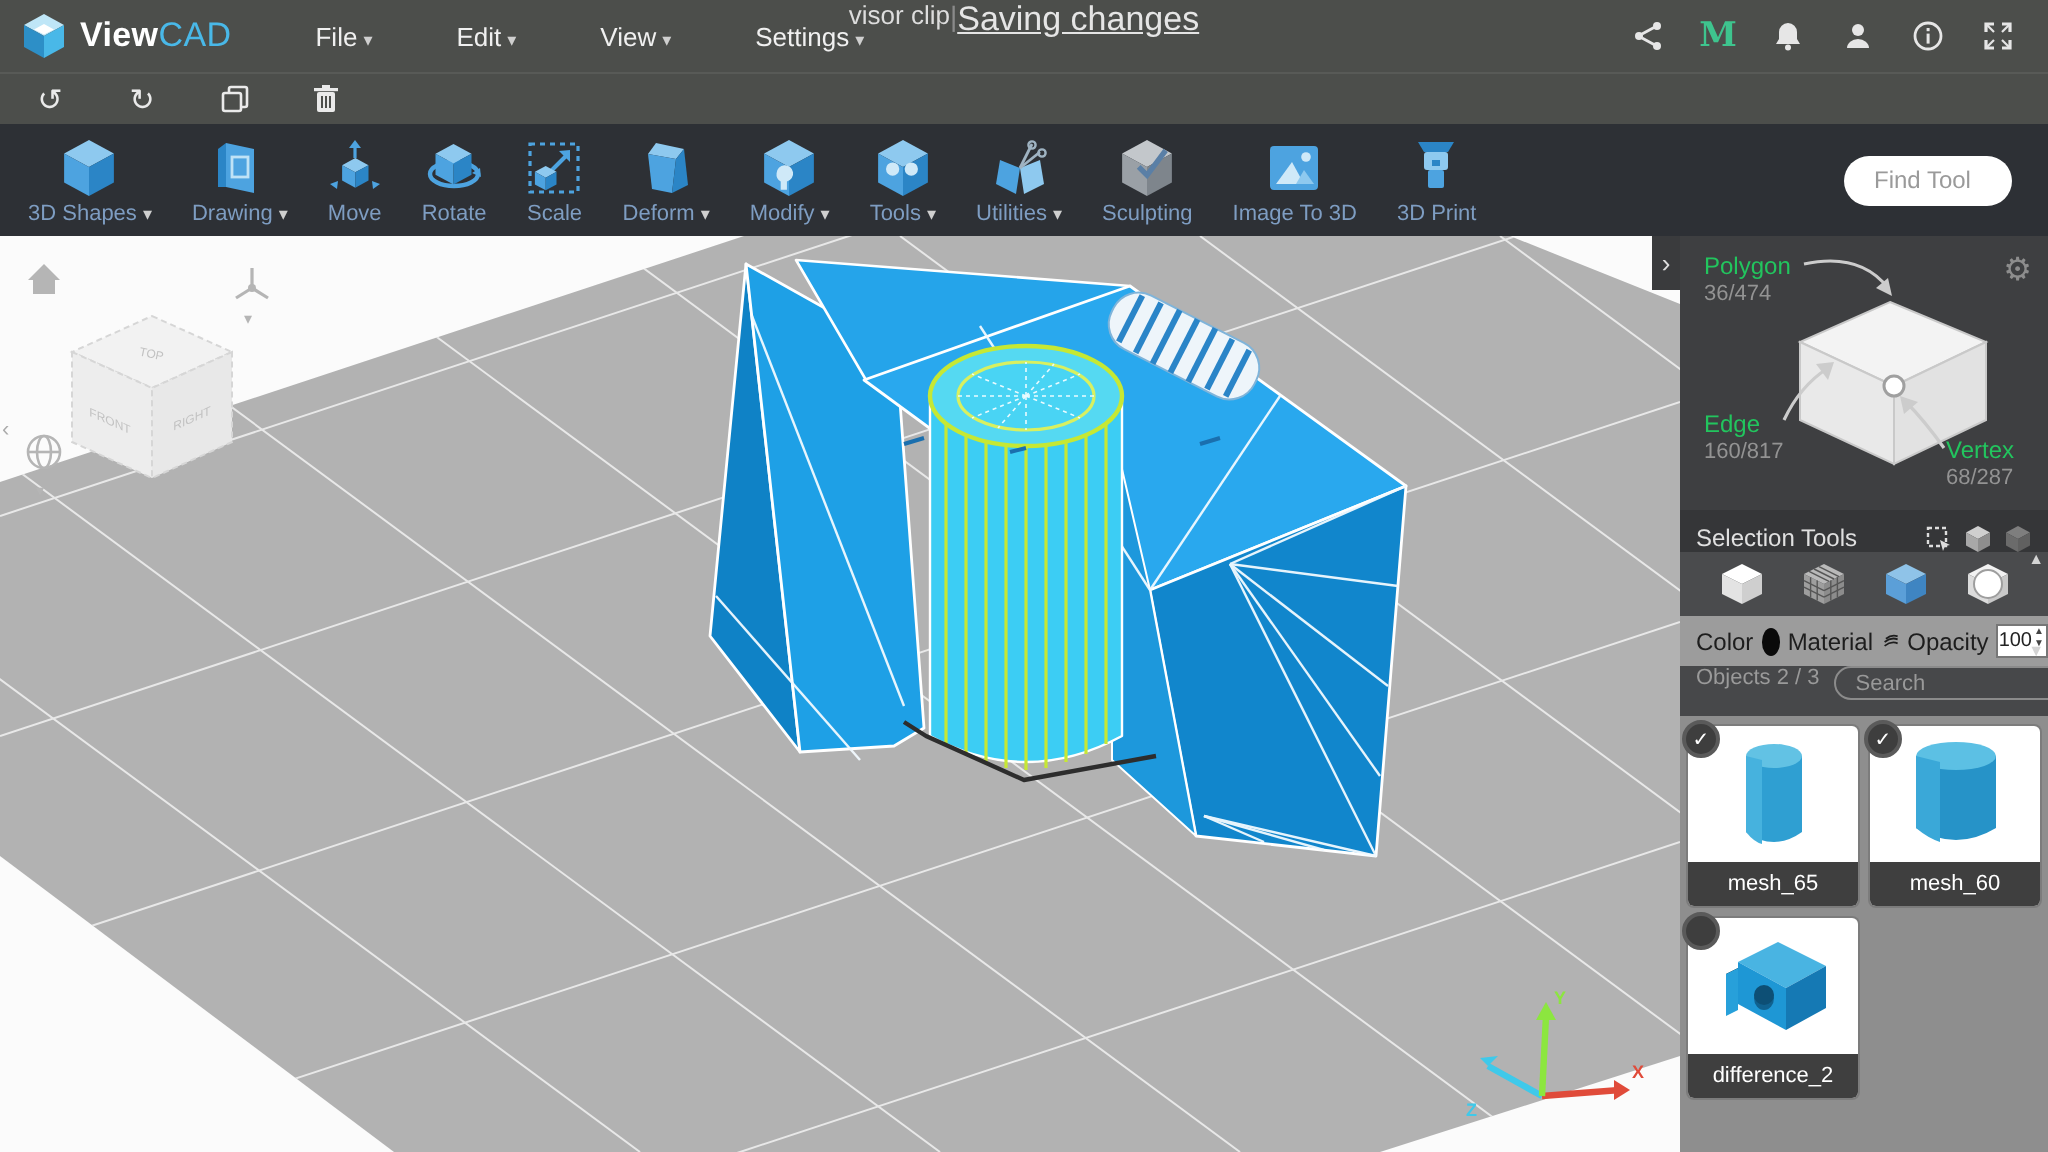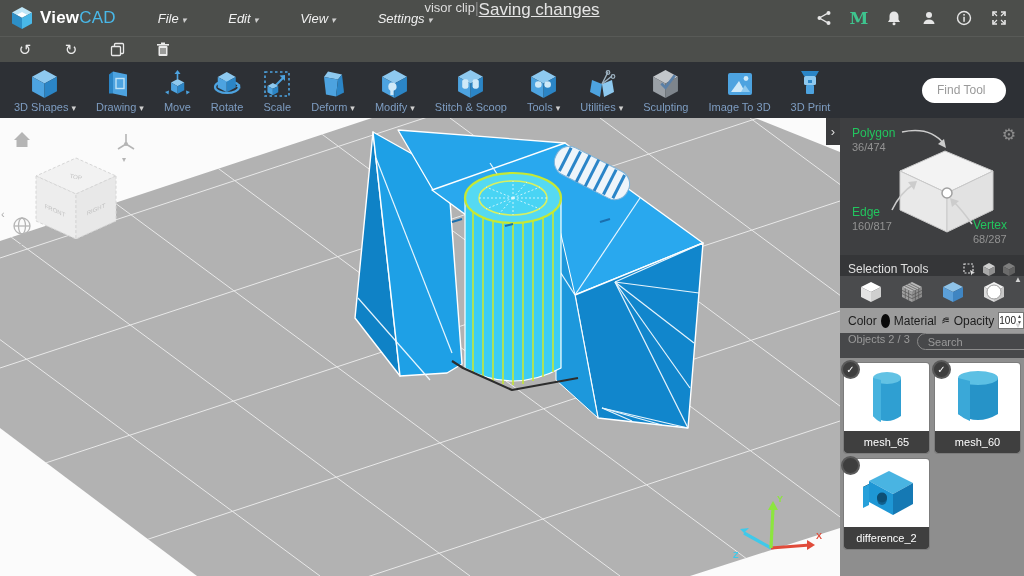--- a/index.html
+++ b/index.html
@@ -6,21 +6,21 @@
   html,body { width:1024px; height:576px; overflow:hidden; }
   body { font-family:"Liberation Sans", sans-serif; background:#fff; position:relative; }
   .app { position:absolute; inset:0; width:1024px; height:576px; }
 
   
   .titlebar { position:absolute; left:0; top:0; width:1024px; height:36px; background:#4c4e4b; display:flex; align-items:center; color:#e6e6e6; }
   .logo { display:flex; align-items:center; gap:6px; padding-left:10px; cursor:pointer; }
   .logo-text { font-size:17px; font-weight:bold; letter-spacing:.2px; }
   .logo-self { color:#fff; } .logo-cad { color:#49b8e8; font-weight:normal; }
   .menus { display:flex; margin-left:28px; }
-  .menu-item { font-size:13px; color:#f0f0f0; padding:9px 14px; cursor:pointer; margin-right:14px;font-style:italic; }
+  .menu-item { font-size:13px; color:#f0f0f0; padding:9px 14px; cursor:pointer; margin-right:14px; }
   .menu-item .caret, .tb-caret { font-size:9px; color:#cfcfcf; margin-left:3px; }
   .doc-info { position:absolute; left:0; right:0; top:0; height:36px; display:flex; justify-content:center; pointer-events:none; }
   .doc-name { font-size:13px; color:#ddd; }
   .doc-divider { color:#8a8a8a; font-size:14px; }
   .doc-status { font-size:17px; color:#e5e5e5;text-decoration:underline; }
   .tb-icons { margin-left:auto; display:flex; align-items:center; gap:9px; padding-right:12px; }
   .tb-icon { width:26px; height:26px; display:flex; align-items:center; justify-content:center; cursor:pointer; }
   .m-logo { color:#3ec48e; font-weight:bold; font-size:17px; font-family:"DejaVu Serif", serif; }
 
   
@@ -240,30 +240,20 @@
       <span class="tool-label"><span>Deform</span><span class="tb-caret">▾</span></span>
     </div>
     <div class="tool">
       <span class="tool-icon">
           <svg width="27" height="28" viewBox="0 0 26 27">
             <use href="#cube-icon"></use>
             <path d="M7 16 a4 4 0 1 1 5 4 l0 4 -3 0 0 -4 a4 4 0 0 1 -2 -4z" fill="#cfe9f8"></path>
           </svg>
         </span>
       <span class="tool-label"><span>Modify</span><span class="tb-caret">▾</span></span>
-    </div>
-    <div class="tool">
-      <span class="tool-icon">
-          <svg width="27" height="28" viewBox="0 0 26 27">
-            <use href="#cube-icon"></use>
-            <rect x="5" y="9" width="6" height="9" rx="2" fill="#cfe9f8"></rect>
-            <rect x="15" y="9" width="6" height="9" rx="2" fill="#cfe9f8"></rect>
-          </svg>
-        </span>
-      <span class="tool-label"><span>Stitch &amp; Scoop</span></span>
     </div>
     <div class="tool">
       <span class="tool-icon">
           <svg width="27" height="28" viewBox="0 0 26 27">
             <use href="#cube-icon"></use>
             <circle cx="8" cy="14" r="3.2" fill="#cfe9f8"></circle>
             <circle cx="17" cy="14" r="3.2" fill="#cfe9f8"></circle>
           </svg>
         </span>
       <span class="tool-label"><span>Tools</span><span class="tb-caret">▾</span></span>

